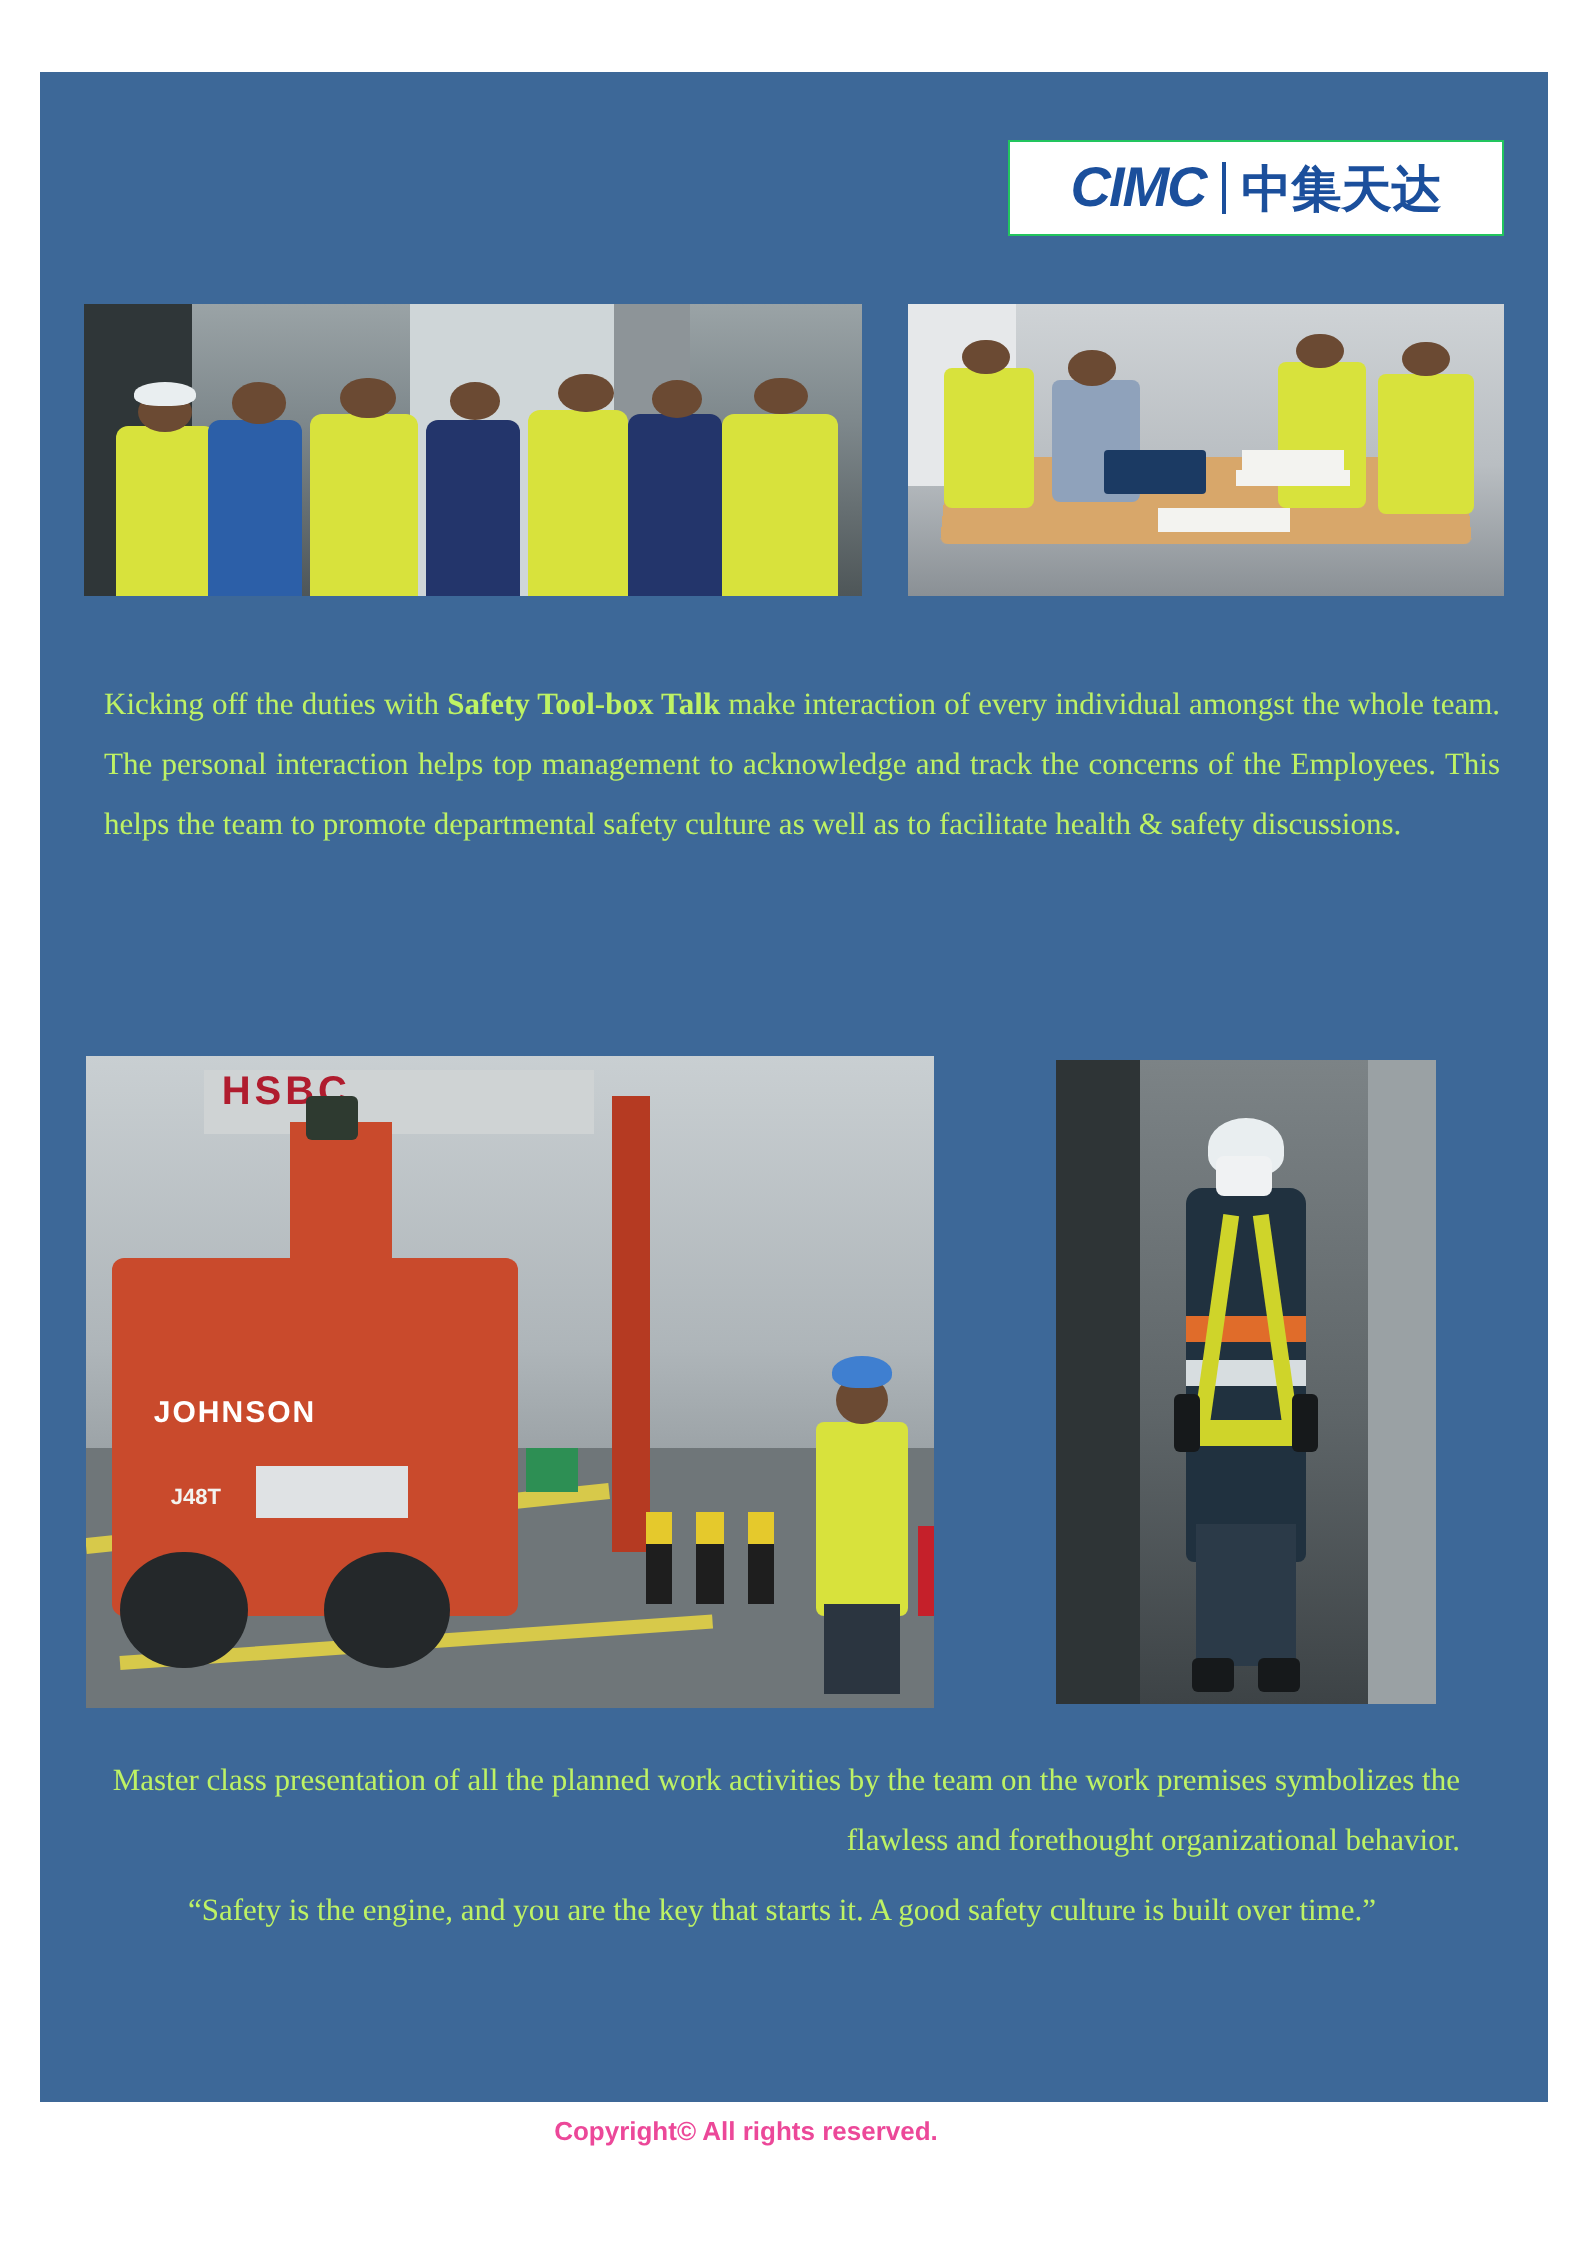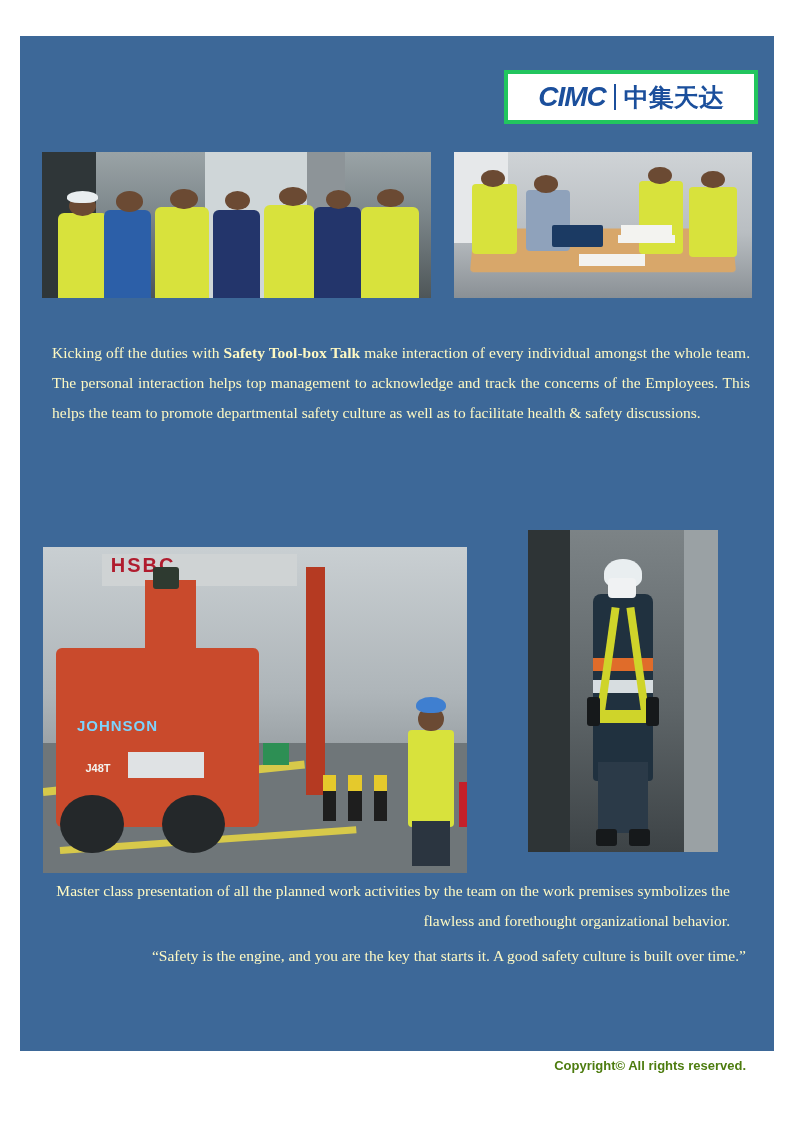--- a/index.html
+++ b/index.html
@@ -50,21 +50,21 @@
     letter-spacing: 0.3px;
     white-space: nowrap;
   }
   .logo-box {
     position: absolute;
     left: 484px;
     top: 34px;
     width: 246px;
     height: 46px;
     background: #ffffff;
-    border: 4px solid #22c55e;
+    border: 1px solid #22c55e;
     display: flex;
     align-items: center;
     justify-content: center;
     gap: 0px;
   }
   .logo-cimc {
     font-family: "Liberation Sans", sans-serif;
     font-size: 28px;
     font-weight: bold;
     font-style: italic;
@@ -102,72 +102,71 @@
     left: 434px;
     top: 116px;
     width: 298px;
     height: 146px;
   }
   #photo-boom-lift {
     left: 23px;
     top: 492px;
     width: 424px;
     height: 326px;
-    margin-top: 19px;
   }
   #photo-ppe-worker {
     left: 508px;
     top: 494px;
     width: 190px;
     height: 322px;
   }
 
   
   .para {
     position: absolute;
-    color: #fef9c3;
+    color: #bef264;
     font-family: "Liberation Serif", serif;
     font-size: 15.5px;
     line-height: 30px;
     text-align: justify;
   }
   #para-toolbox {
     left: 32px;
     top: 302px;
     width: 698px;
   }
   #para-masterclass {
     left: 32px;
     top: 840px;
     width: 678px;
     text-align: right;
   }
   #para-quote {
-    left: 48px;
+    left: 32px;
     top: 905px;
     width: 678px;
-    text-align: right;
+    text-align: center;
   }
   .bold {
     font-weight: bold;
   }
 
   
   .footer {
     position: absolute;
     left: 0;
     top: 1058px;
     width: 794px;
-    text-align: right;
+    text-align: center;
     padding-right: 48px;
     box-sizing: border-box;
     font-family: "Liberation Sans", sans-serif;
     font-size: 13px;
     font-weight: bold;
-    color: #4d7c0f;
+    color: #ec4899;
   }
 
   
   .p1-bg { inset: 0; background: linear-gradient(180deg,#9aa3a6 0%,#7e888c 40%,#4e5658 100%); position:absolute;}
   .p1-wall { position:absolute; left:42%; top:0; width:26%; height:100%; background:#cfd6d8;}
   .p1-wall2 { position:absolute; left:68%; top:0; width:10%; height:100%; background:#8d9498;}
   .p1-dark { position:absolute; left:0; top:0; width:14%; height:100%; background:#2f3638;}
   .worker { position:absolute; bottom:0; border-radius:6px 6px 0 0; }
   .vest-y { background:#d8e23c; }
   .vest-n { background:#23356b; }
@@ -277,21 +276,21 @@
       <div class="p3-hsbc">HSBC</div>
       <div class="p3-floor"></div>
       <div class="p3-line" style="left:0;top:74%;width:62%;height:2.4%;transform:rotate(-6deg);transform-origin:left center;"></div>
       <div class="p3-line" style="left:4%;top:92%;width:70%;height:2.2%;transform:rotate(-4deg);transform-origin:left center;"></div>
       <div class="p3-column" style="left:62%;top:6%;width:4.5%;height:70%;"></div>
       <div class="p3-boom"></div>
       <div style="position:absolute;left:24%;top:10%;width:12%;height:24%;background:#c94a2c;"></div>
       <div style="position:absolute;left:26%;top:6%;width:6%;height:7%;background:#2e3a30;border-radius:3px;"></div>
       <div class="p3-tire" style="left:4%;"></div>
       <div class="p3-tire" style="left:28%;"></div>
-      <div style="position:absolute;left:8%;top:52%;color:#7dd3fc;font-family:'Liberation Sans',sans-serif;font-weight:bold;font-size:15px;letter-spacing:1px;">JOHNSON</div>
+      <div style="position:absolute;left:8%;top:52%;color:#ffffff;font-family:'Liberation Sans',sans-serif;font-weight:bold;font-size:15px;letter-spacing:1px;">JOHNSON</div>
       <div style="position:absolute;left:10%;top:66%;color:#f3f3ef;font-family:'Liberation Sans',sans-serif;font-weight:bold;font-size:11px;">J48T</div>
       <div class="p3-bollard" style="left:66%;"></div>
       <div class="p3-bollard" style="left:72%;"></div>
       <div class="p3-bollard" style="left:78%;"></div>
       <div style="position:absolute;left:86%;top:56%;width:11%;height:30%;background:#d8e23c;border-radius:4px;"></div>
       <div class="head" style="left:88.5%;top:49%;width:6%;height:7.5%;"></div>
       <div class="helmet" style="left:88%;top:46%;width:7%;height:5%;background:#3f7fd0;"></div>
       <div style="position:absolute;left:87%;top:84%;width:9%;height:14%;background:#2b3540;"></div>
       <div style="position:absolute;left:98%;top:72%;width:4%;height:14%;background:#c5202a;"></div>
       <div style="position:absolute;left:52%;top:60%;width:6%;height:7%;background:#2d8f54;"></div>

